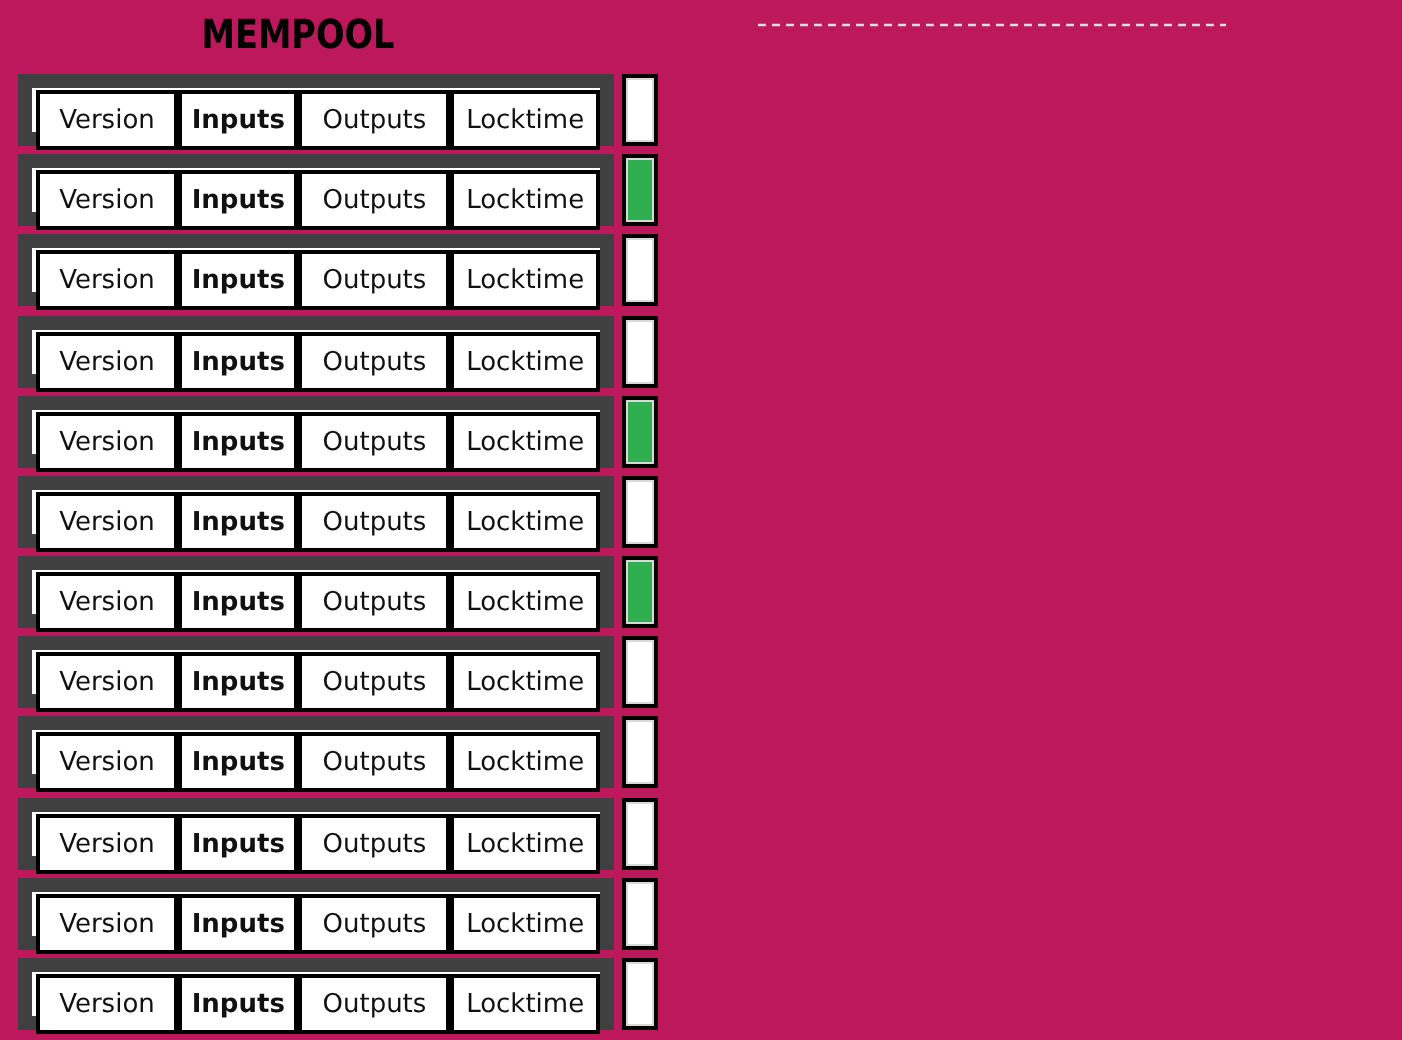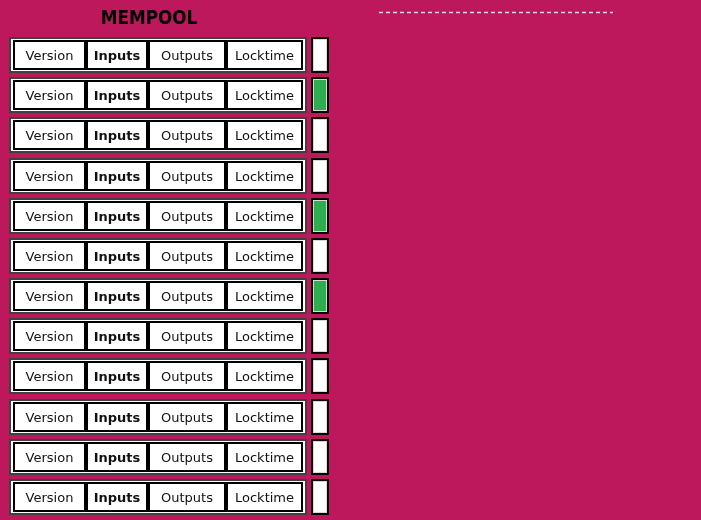--- a/index.html
+++ b/index.html
@@ -9,21 +9,21 @@
   }
   .title {
     position:absolute; top:5px; left:149px;
     transform:translateX(-50%) scaleX(0.84); transform-origin:center top;
     font-size:20px; font-weight:bold; color:#000; white-space:nowrap;
   }
   .dashes { position:absolute; top:0; left:0; pointer-events:none; }
   .tx-row { position:absolute; left:9px; width:320px; height:36px; }
   .tx-outer {
     position:absolute; left:0; top:0; width:298px; height:36px;
-    border:2px solid #404040; background:#fff; box-sizing:border-box;
+    border:7px solid #404040; background:#fff; box-sizing:border-box;
     display:flex; padding:1px 0 0 2px;
   }
   .cell {
     border:2px solid #000; height:30px; box-sizing:border-box; background:#fff;
     display:flex; align-items:center; justify-content:center;
     font-size:13px; color:#111; white-space:nowrap;
   }
   .c-version  { width:73px; }
   .c-inputs   { width:62px;font-weight:bold; }
   .c-outputs  { width:78px; }

